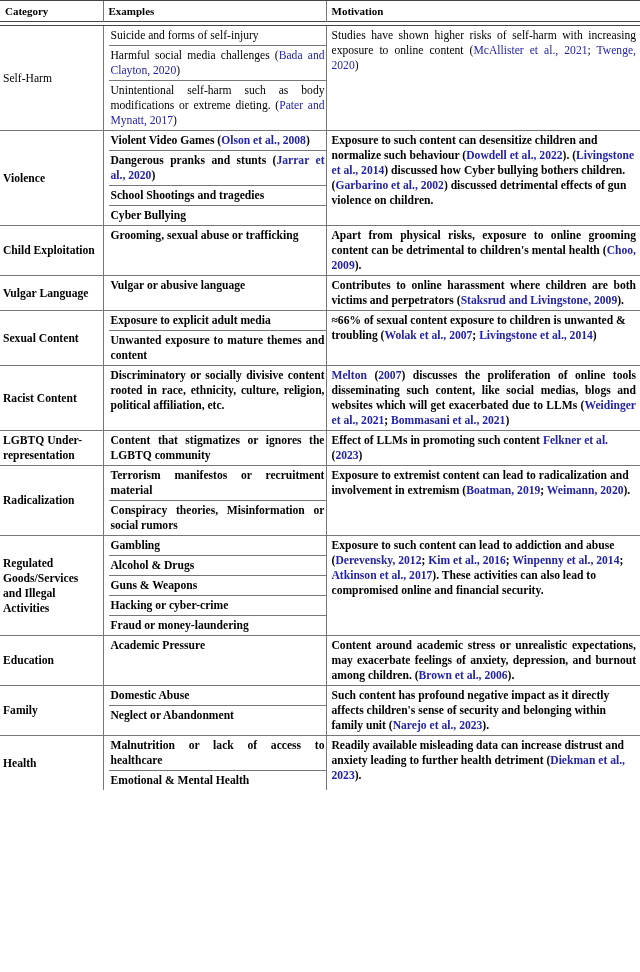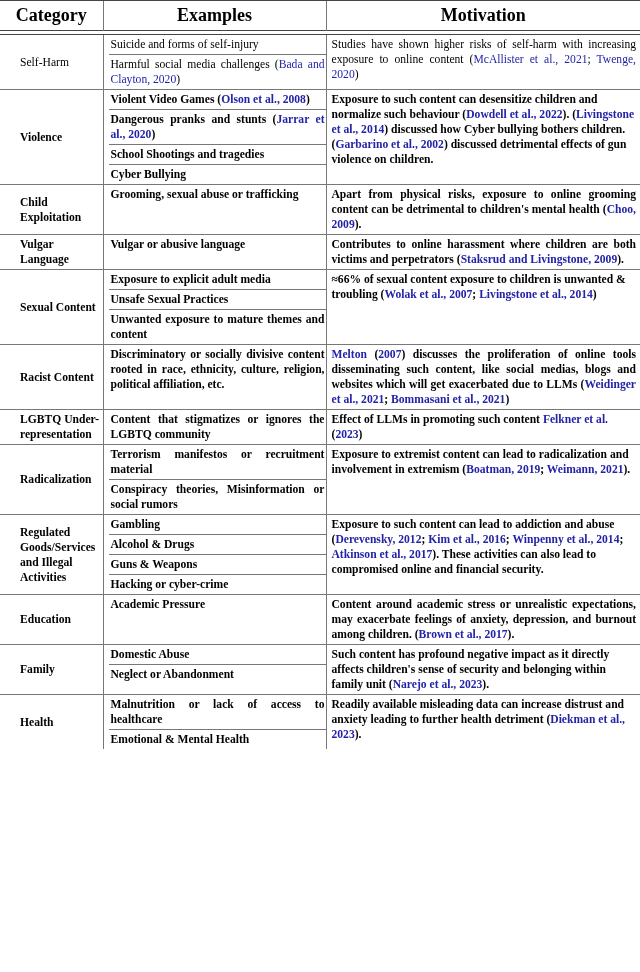--- a/index.html
+++ b/index.html
@@ -29,24 +29,24 @@
     line-height: 1.295;
   }
 
   col.c-category { width: 103px; }
   col.c-examples { width: 223px; }
   col.c-motivation { width: 314px; }
 
   
   thead th {
     font-weight: bold;
-    text-align: center;
+    text-align: left;
     vertical-align: bottom;
     padding: 3px 5px 3px 5px;
-    font-size: 18px;
+    font-size: 11px;
     border-top: 1.1px solid #444444;
     background: #ffffff;
   }
   thead th.sep-left { border-left: 1.1px solid #777777; }
 
   
   thead tr.double-rule td {
     padding: 0;
     height: 3px;
     border-top: 1.1px solid #444444;
@@ -55,21 +55,21 @@
 
   
   td {
     vertical-align: top;
     padding: 2px 5px 2px 5px;
     background: #ffffff;
   }
 
   td.cat {
     vertical-align: middle;
-    padding-left: 20px;
+    padding-left: 3px;
     padding-right: 3px;
   }
 
   td.vsep { border-left: 1.1px solid #777777; }
 
   
   tr.group-start > td { border-top: 1.1px solid #777777; font-weight: bold; }
 
   
   .just { text-align: justify; text-justify: inter-word; hyphens: manual; }
@@ -126,20 +126,23 @@
       <td class="cat" rowspan="1">Self-Harm</td>
       <td class="vsep ex-holder">
         <table class="ex">
           <tbody>
                 <tr>
                   <td>Suicide and forms of self-injury</td>
                 </tr>
           <tr>
                   <td class="just">Harmful social media challenges (<span class="cite">Bada and Clayton, 2020</span>)</td>
                 </tr>
+          <tr>
+                  <td class="just">Unintentional self-harm such as body modifications or extreme dieting. (<span class="cite">Pater and Mynatt, 2017</span>)</td>
+                </tr>
         </tbody>
             </table>
       </td>
       <td class="vsep mot just">Studies have shown higher risks of self-harm with increasing exposure to online content (<span class="cite">McAllister et al., 2021</span>; <span class="cite">Twenge, 2020</span>)</td>
     </tr>
 
     <tr class="group-start">
       <td class="cat">Violence</td>
       <td class="vsep ex-holder">
         <table class="ex">
@@ -192,23 +195,20 @@
 
     <tr class="group-start">
       <td class="cat">Sexual Content</td>
       <td class="vsep ex-holder">
         <table class="ex">
           <tbody>
                 <tr>
                   <td>Exposure to explicit adult media</td>
                 </tr>
           <tr>
-                  <td>Unsafe Sexual Practices</td>
-                </tr>
-          <tr>
                   <td class="just">Unwanted exposure to mature themes and content</td>
                 </tr>
         </tbody>
             </table>
       </td>
       <td class="vsep mot">≈66% of sexual content exposure to children is unwanted &amp; troubling (<span class="cite">Wolak et al., 2007</span>; <span class="cite">Livingstone et al., 2014</span>)</td>
     </tr>
 
     <tr class="group-start">
       <td class="cat">Racist Content</td>
@@ -245,58 +245,61 @@
           <tbody>
                 <tr>
                   <td class="just">Terrorism manifestos or recruitment material</td>
                 </tr>
           <tr>
                   <td class="just">Conspiracy theories, Misinformation or social rumors</td>
                 </tr>
         </tbody>
             </table>
       </td>
-      <td class="vsep mot">Exposure to extremist content can lead to radicalization and involvement in extremism (<span class="cite">Boatman, 2019</span>; <span class="cite">Weimann, 2021</span>).</td>
+      <td class="vsep mot">Exposure to extremist content can lead to radicalization and involvement in extremism (<span class="cite">Boatman, 2019</span>; <span class="cite">Weimann, 2020</span>).</td>
     </tr>
 
     <tr class="group-start">
       <td class="cat">Regulated Goods/Services and Illegal Activities</td>
       <td class="vsep ex-holder">
         <table class="ex">
           <tbody>
                 <tr>
                   <td>Gambling</td>
                 </tr>
           <tr>
                   <td>Alcohol &amp; Drugs</td>
                 </tr>
           <tr>
                   <td>Guns &amp; Weapons</td>
                 </tr>
           <tr>
                   <td>Hacking or cyber-crime</td>
                 </tr>
+          <tr>
+                  <td>Fraud or money-laundering</td>
+                </tr>
         </tbody>
             </table>
       </td>
       <td class="vsep mot">Exposure to such content can lead to addiction and abuse (<span class="cite">Derevensky, 2012</span>; <span class="cite">Kim et al., 2016</span>; <span class="cite">Winpenny et al., 2014</span>; <span class="cite">Atkinson et al., 2017</span>). These activities can also lead to compromised online and financial security.</td>
     </tr>
 
     <tr class="group-start">
       <td class="cat">Education</td>
       <td class="vsep ex-holder">
         <table class="ex">
           <tbody>
                 <tr>
                   <td>Academic Pressure</td>
                 </tr>
         </tbody>
             </table>
       </td>
-      <td class="vsep mot just">Content around academic stress or unrealistic expectations, may exacerbate feelings of anxiety, depression, and burnout among children. (<span class="cite">Brown et al., 2017</span>).</td>
+      <td class="vsep mot just">Content around academic stress or unrealistic expectations, may exacerbate feelings of anxiety, depression, and burnout among children. (<span class="cite">Brown et al., 2006</span>).</td>
     </tr>
 
     <tr class="group-start">
       <td class="cat">Family</td>
       <td class="vsep ex-holder">
         <table class="ex">
           <tbody>
           <tr>
                   <td>Domestic Abuse</td>
                 </tr>

